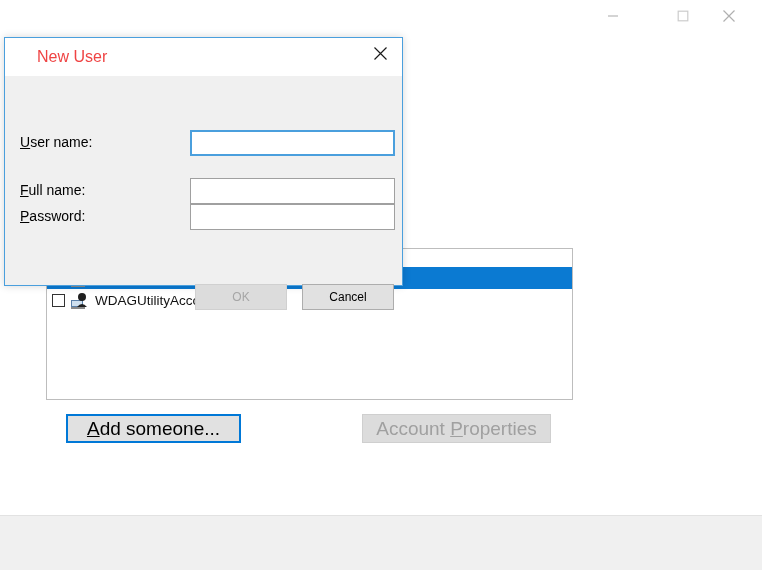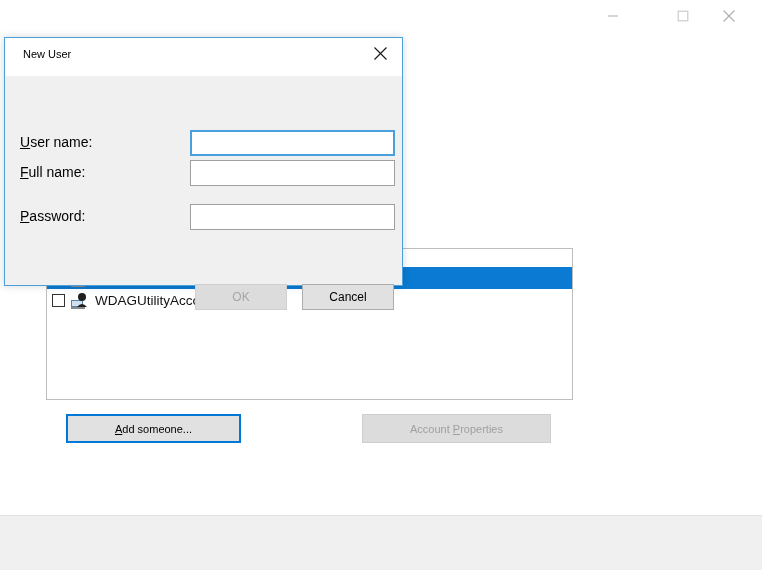--- a/index.html
+++ b/index.html
@@ -99,21 +99,21 @@
   .row-icon svg { display: block; }
   .row-label { white-space: nowrap; }
 
   
   .btn {
     position: absolute;
     box-sizing: border-box;
     display: flex;
     align-items: center;
     justify-content: center;
-    font-size: 11px;
+    font-size: 19px;
     font-family: "Liberation Sans", sans-serif;
     background: #e1e1e1;
     border: 1px solid #adadad;
     color: #000000;
     user-select: none;
   }
   .btn.disabled {
     color: #a0a0a0;
     background: #dcdcdc;
     border-color: #cfcfcf;
@@ -151,23 +151,23 @@
     box-shadow: 0 0 8px rgba(0,0,0,.16);
   }
   #dlg-titlebar {
     position: absolute;
     left: 0; top: 0;
     width: 397px; height: 38px;
     background: #ffffff;
   }
   #dlg-title {
     position: absolute;
-    left: 18px; top: 10px;
-    font-size: 11px;
-    color: #000000;
+    left: 32px; top: 10px;
+    font-size: 16px;
+    color: #ef4444;
   }
   #dlg-close {
     position: absolute;
     right: 0; top: 0;
     width: 44px; height: 30px;
     display: flex;
     align-items: center;
     justify-content: center;
     color: #1a1a1a;
   }
@@ -204,21 +204,21 @@
     outline: none;
     font-family: "Liberation Sans", sans-serif;
     font-size: 13px;
     padding: 0 4px;
     color: #000000;
   }
   .field-input.focused {
     border: 2px solid #4a9fdd;
   }
   #row-username { top: 54px; }
-  #row-fullname { top: 84px; }
+  #row-fullname { top: 102px; }
   #row-password { top: 128px; }
   #row-confirm  { top: 165px; }
 
   .dlg-btn {
     position: absolute;
     box-sizing: border-box;
     display: flex;
     align-items: center;
     justify-content: center;
     font-size: 12px;

